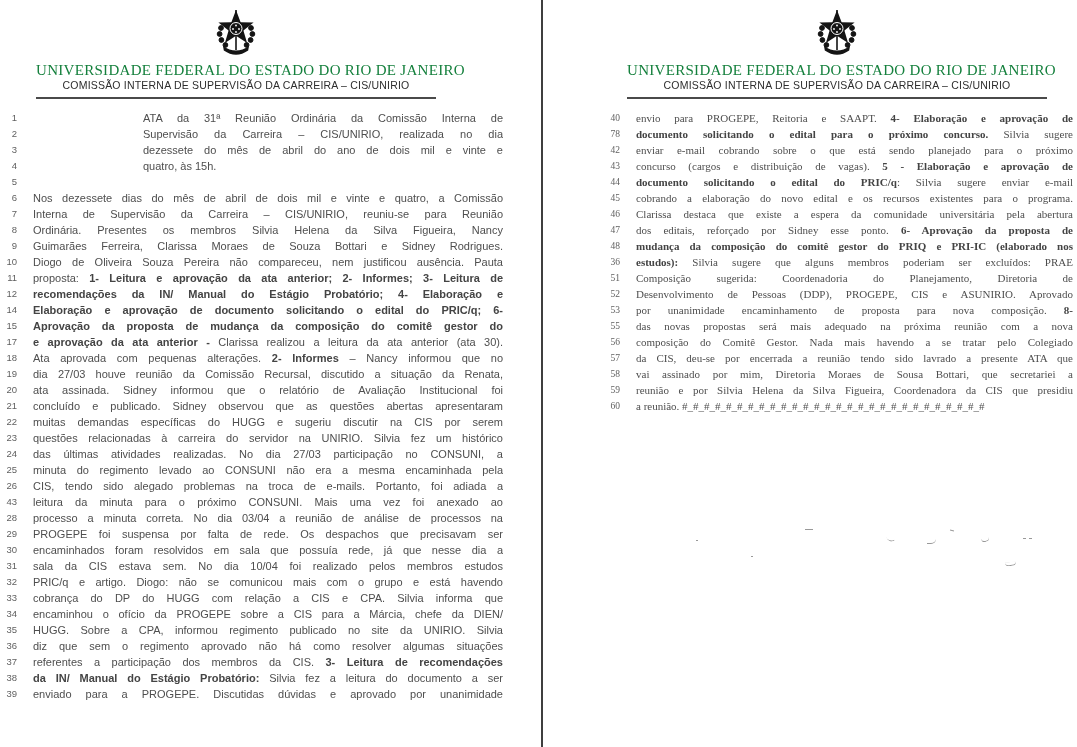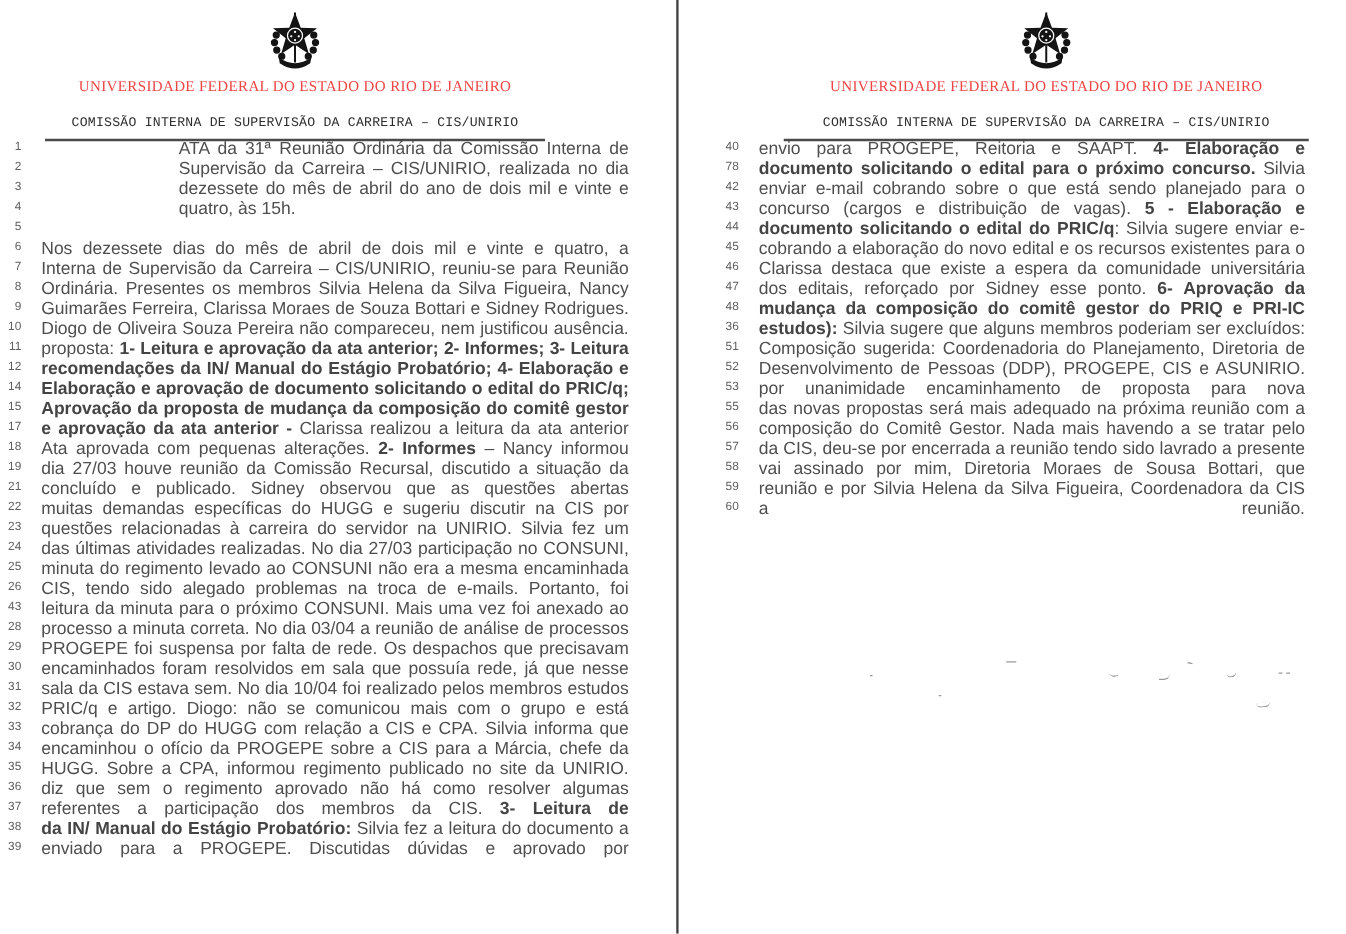--- a/index.html
+++ b/index.html
@@ -6,32 +6,32 @@
   body{width:1077px;height:747px;background:#ffffff;position:relative;overflow:hidden;
        font-family:"Liberation Sans",sans-serif;}
   .page{position:absolute;top:0;height:747px;background:#fff;}
   #page1{left:0;width:541px;}
   #page2{left:543px;width:534px;}
   .divider{position:absolute;left:541px;top:0;width:2px;height:747px;background:#3f3f3f;}
   .hdr{position:absolute;top:0;text-align:center;}
   #page1 .hdr{left:36px;width:400px;}
   #page2 .hdr{left:84px;width:420px;}
   .emblem{margin:8px auto 0;display:block;}
-  .hdr-title{font-family:"Liberation Serif",serif;font-size:12px;color:#ef4444;
+  .hdr-title{font-family:"Liberation Serif",serif;font-size:15px;color:#15803d;
              margin-top:4px;letter-spacing:.3px;white-space:nowrap;}
-  .hdr-sub{font-family:Liberation Mono, monospace;font-size:10.5px;color:#2d2d2d;
-           margin-top:16px;letter-spacing:.2px;white-space:nowrap;}
+  .hdr-sub{font-family:Liberation Sans, sans-serif;font-size:10.5px;color:#2d2d2d;
+           margin-top:0;letter-spacing:.2px;white-space:nowrap;}
   .hdr-rule{border-bottom:2px solid #4a4a4a;margin-top:6px;}
   .lines{position:absolute;top:110px;}
   #page1 .lines{left:0;width:503px;}
-  #page2 .lines{left:29px;width:472px;}
+  #page2 .lines{left:58px;width:472px;font-family:Liberation Serif, serif;}
   .row{display:flex;height:16px;}
   .ln{flex:none;width:17px;text-align:right;font-size:9.5px;color:#5f5f5f;line-height:16px;}
   #page2 .ln{width:19px;}
-  .lt{flex:1;margin-left:16px;font-size:14px;line-height:16px;color:#4e4e4e;
+  .lt{flex:1;margin-left:16px;font-size:11px;line-height:16px;color:#4e4e4e;
       text-align:justify;text-align-last:justify;height:16px;overflow:hidden;}
   .lt b{font-weight:bold;color:#444444;}
   .lt.ind{padding-left:110px;}
   .lt.nj{text-align-last:left;}
   .sig{position:absolute;display:block;opacity:.75;}
   .sig i{position:absolute;display:block;border-bottom:1px solid #777;}
 </style>
 </head>
 <body>
 
@@ -127,20 +127,24 @@
       </div>
       <div class="row">
         <span class="ln">18</span>
         <div class="lt"><span>Ata aprovada com pequenas alterações. </span><b>2- Informes</b><span> – Nancy informou que no</span></div>
       </div>
       <div class="row">
         <span class="ln">19</span>
         <div class="lt"><span>dia 27/03 houve reunião da Comissão Recursal, discutido a situação da Renata,</span></div>
       </div>
       <div class="row">
+        <span class="ln">20</span>
+        <div class="lt"><span>ata assinada. Sidney informou que o relatório de Avaliação Institucional foi</span></div>
+      </div>
+      <div class="row">
         <span class="ln">21</span>
         <div class="lt"><span>concluído e publicado. Sidney observou que as questões abertas apresentaram</span></div>
       </div>
       <div class="row">
         <span class="ln">22</span>
         <div class="lt"><span>muitas demandas específicas do HUGG e sugeriu discutir na CIS por serem</span></div>
       </div>
       <div class="row">
         <span class="ln">23</span>
         <div class="lt"><span>questões relacionadas à carreira do servidor na UNIRIO. Silvia fez um histórico</span></div>

